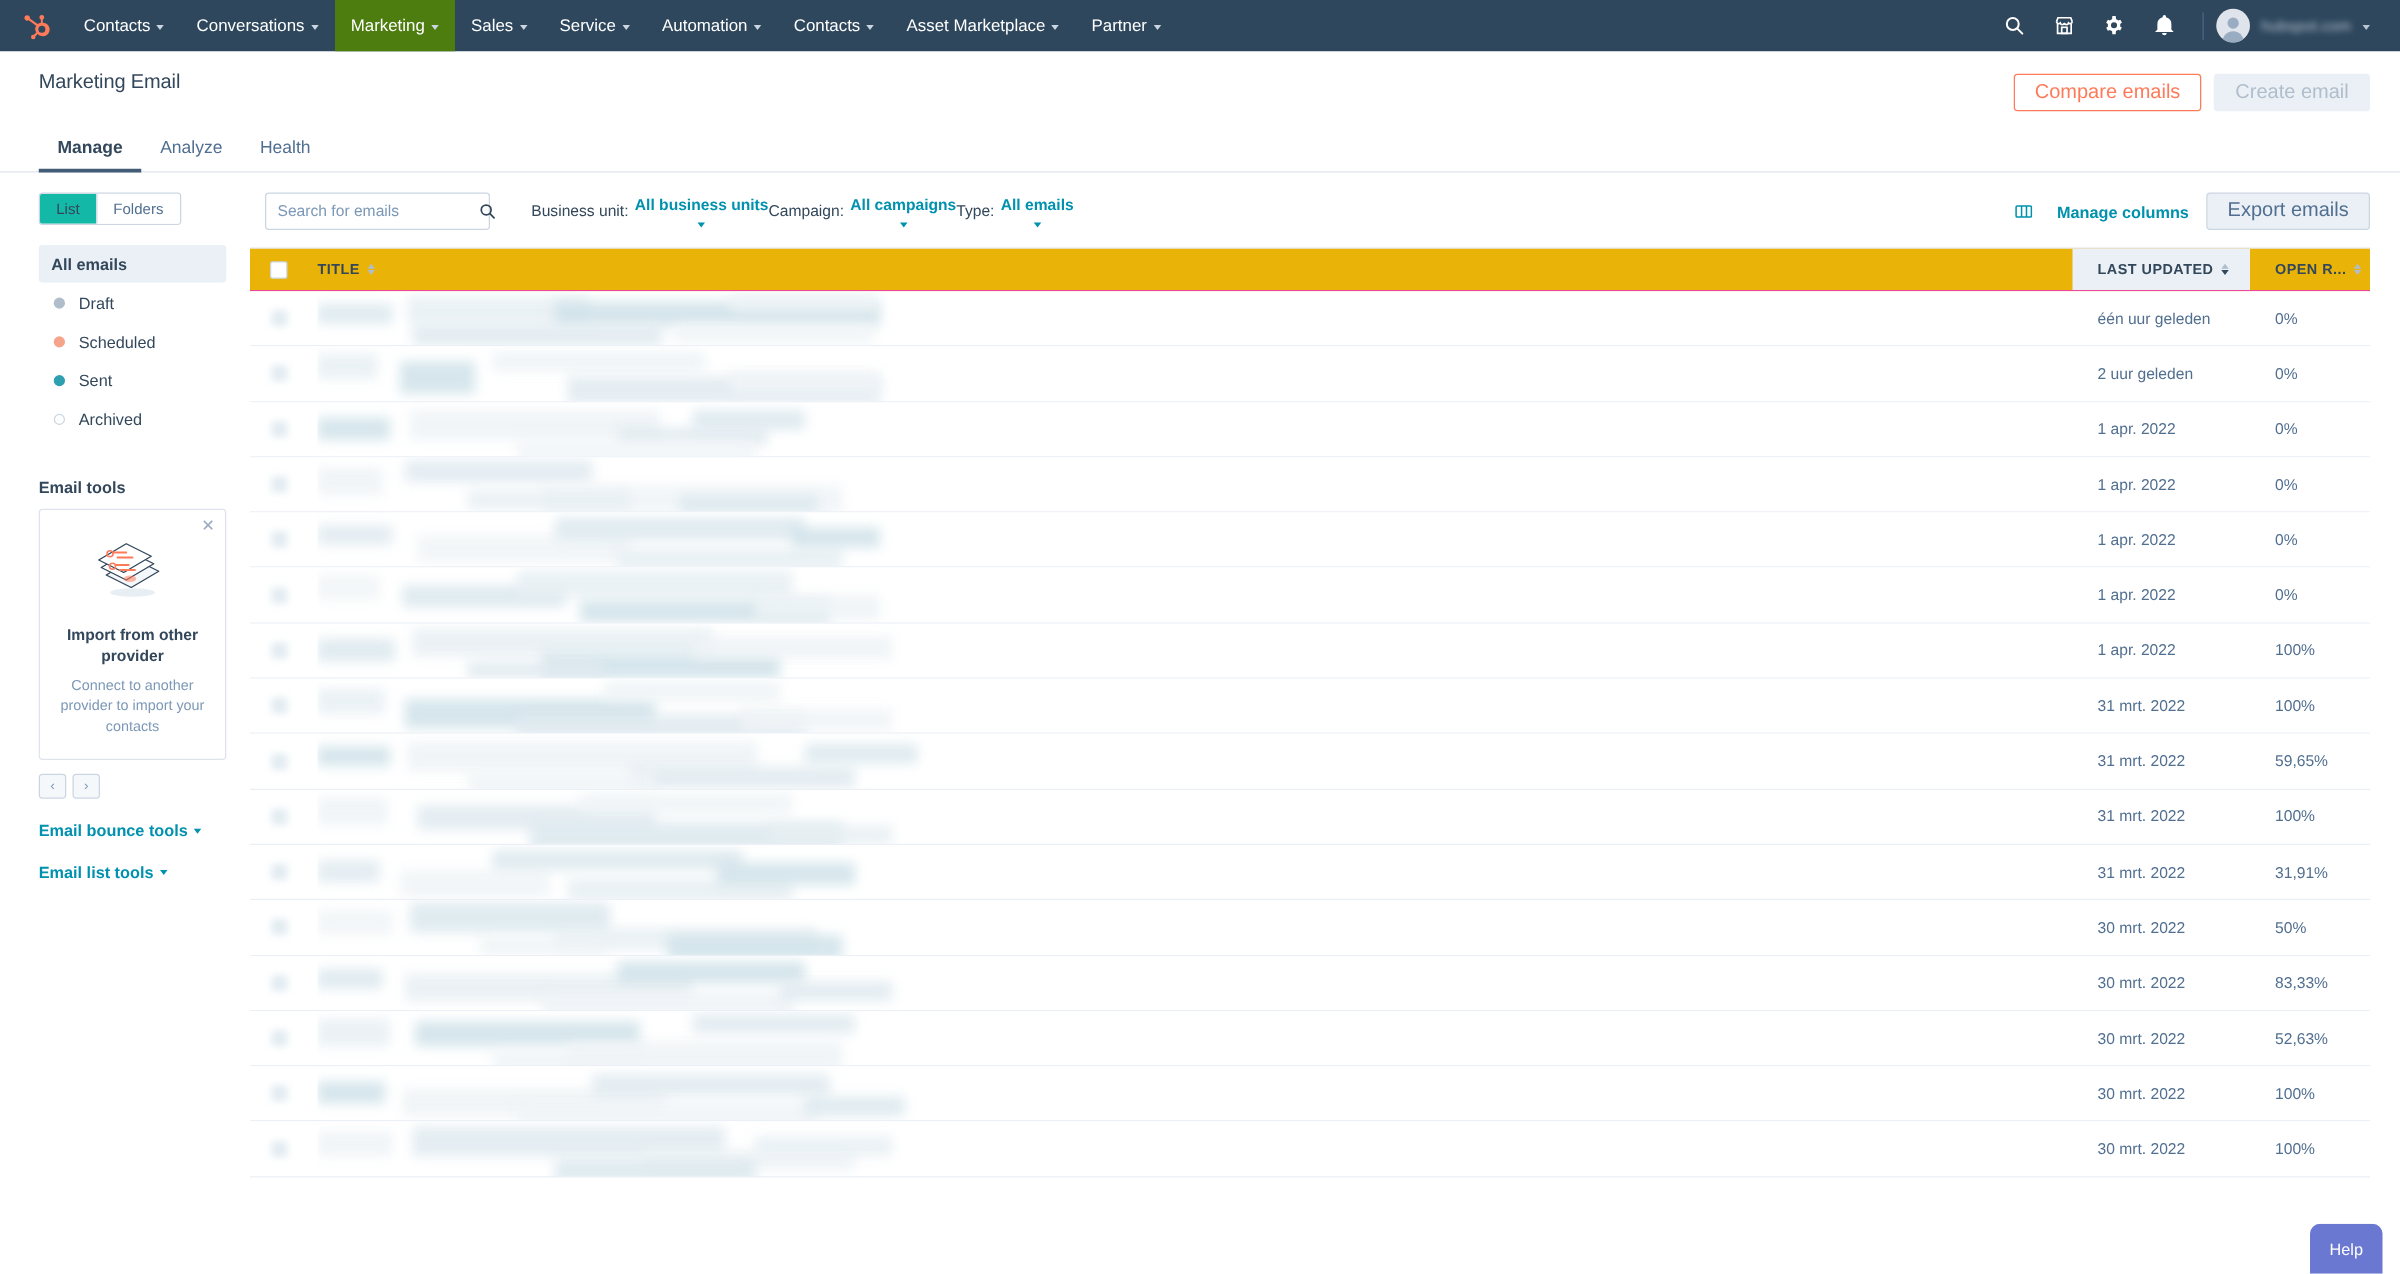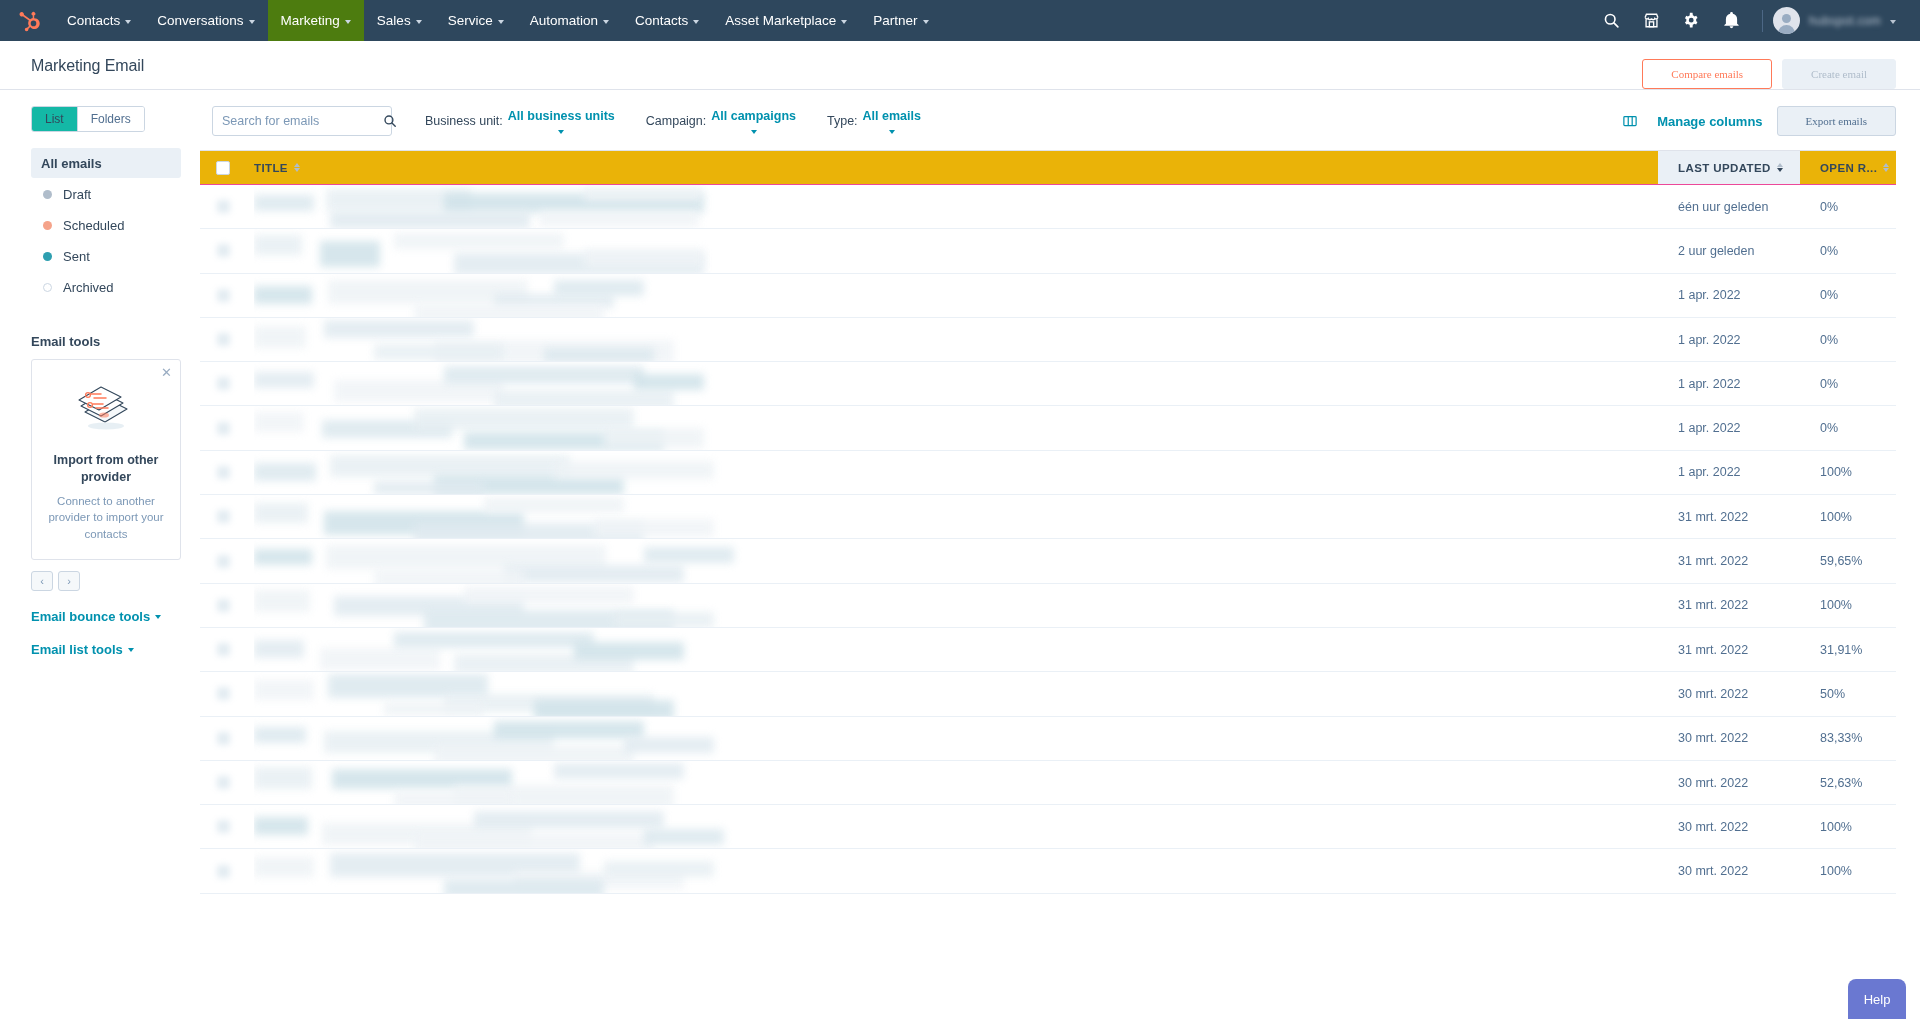--- a/index.html
+++ b/index.html
@@ -67,23 +67,23 @@
   .page-header {
     padding: 16px 24px 0 31px;
     background: #fff;
     border-bottom: 1px solid #dfe3eb;
     position: relative;
   }
   .ph-top { display: flex; align-items: flex-start; }
   .page-title { font-size: 16px; font-weight: 500; color: #33475b; letter-spacing: -.1px; }
   .ph-actions { margin-left: auto; display: flex; gap: 10px; padding-top: 2px; }
   .btn {
-    font-family: Liberation Serif, serif;
-    font-size: 11px; font-weight: 500;
-    border-radius: 3px; padding: 0 28px; height: 30px;
+    font-family: Liberation Sans, sans-serif;
+    font-size: 16px; font-weight: 500;
+    border-radius: 3px; padding: 0 16px; height: 30px;
     display: flex; align-items: center; cursor: pointer;
     white-space: nowrap;
   }
   .btn-secondary { background: #fff; border: 1px solid #ff7a59; color: #ff7a59; }
   .btn-disabled { background: #eaf0f6; border: 1px solid #eaf0f6; color: #b0bdcb; cursor: default; }
   .btn-plain { background: #eaf0f6; border: 1px solid #cbd6e2; color: #516f90; }
 
   .tabs { display: flex; gap: 0; margin-top: 14px; }
   .tab {
     font-size: 14px; color: #516f90;
@@ -175,21 +175,21 @@
     background: #fff;
     margin-left: 12px;
   }
   .search-box input {
     border: none; outline: none; flex: 1;
     font-size: 12.5px; color: #33475b;
     font-family: "Liberation Sans", sans-serif; background: transparent;
   }
   .search-box input::placeholder { color: #7c98b6; }
 
-  .filters { display: flex; align-items: center; gap: 31px; margin-left: 33px; }
+  .filters { display: flex; align-items: center; gap: 0; margin-left: 33px; }
   .filter { display: flex; align-items: center; gap: 5px; font-size: 12.5px; color: #33475b; }
   .filter-val {
     color: #0091ae; font-weight: 600; cursor: pointer;
     display: flex; align-items: center; gap: 5px; flex-direction: column;
   }
   .filter-val .caret { border-top-color: #0091ae; }
 
   .toolbar-right { margin-left: auto; display: flex; align-items: center; gap: 14px; }
   .manage-cols {
     display: flex; align-items: center; gap: 20px;
@@ -344,20 +344,25 @@
 </div>
 
 <div class="page-header">
   <div class="ph-top">
     <div class="page-title">Marketing Email</div>
     <div class="ph-actions">
       <div class="btn btn-secondary">Compare emails</div>
       <div class="btn btn-disabled">Create email</div>
     </div>
   </div>
+  <div class="tabs">
+      <div class="tab active">Manage</div>
+      <div class="tab">Analyze</div>
+      <div class="tab">Health</div>
+    </div>
 </div>
 
 <div class="body-wrap">
 
   <div class="sidebar">
     <div class="seg">
         <div class="seg-btn active">List</div>
         <div class="seg-btn">Folders</div>
       </div>
     <div class="side-list">

